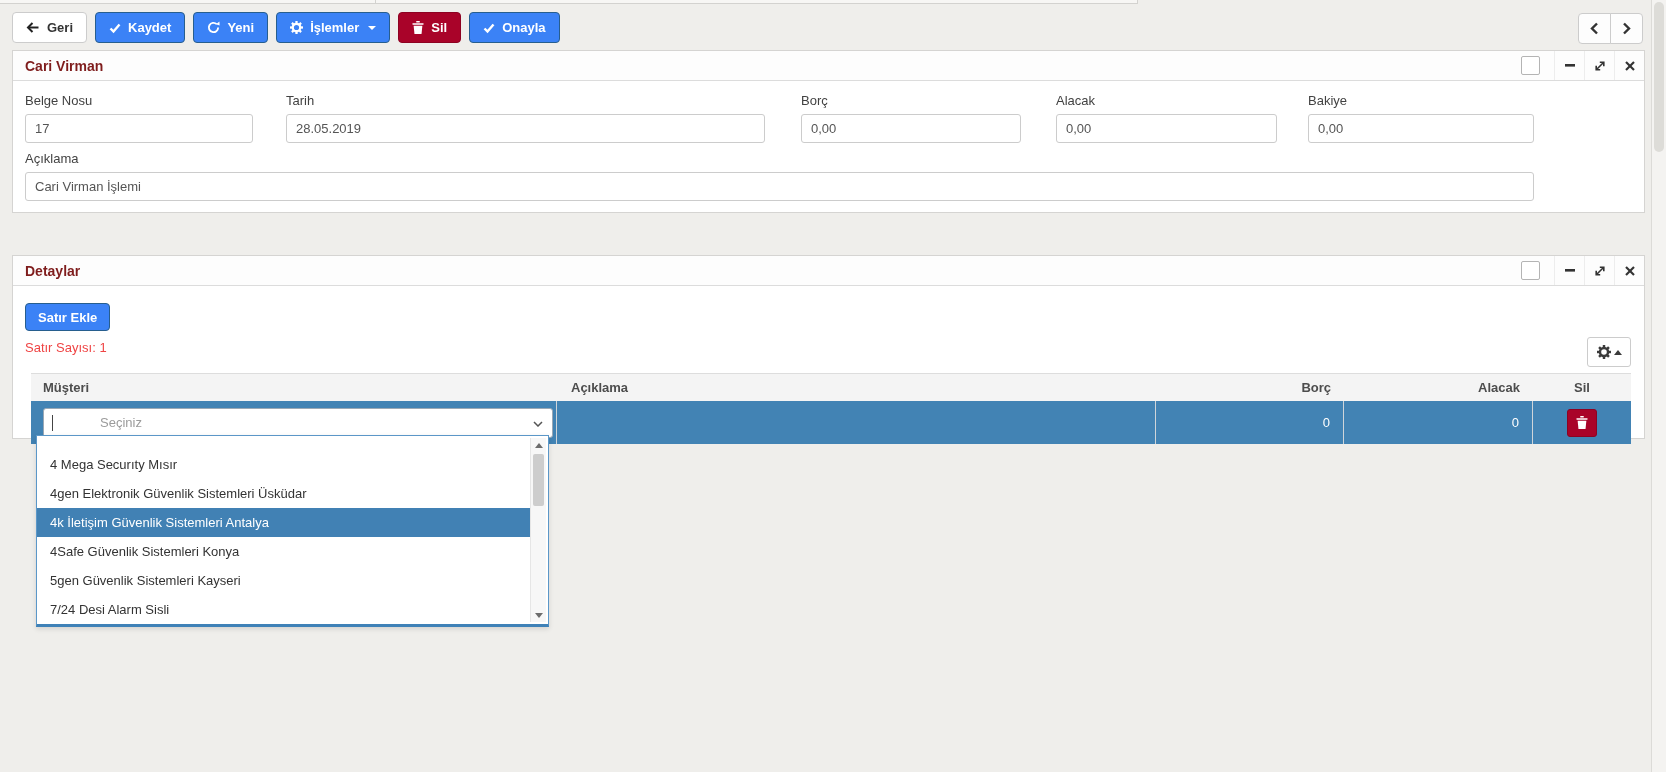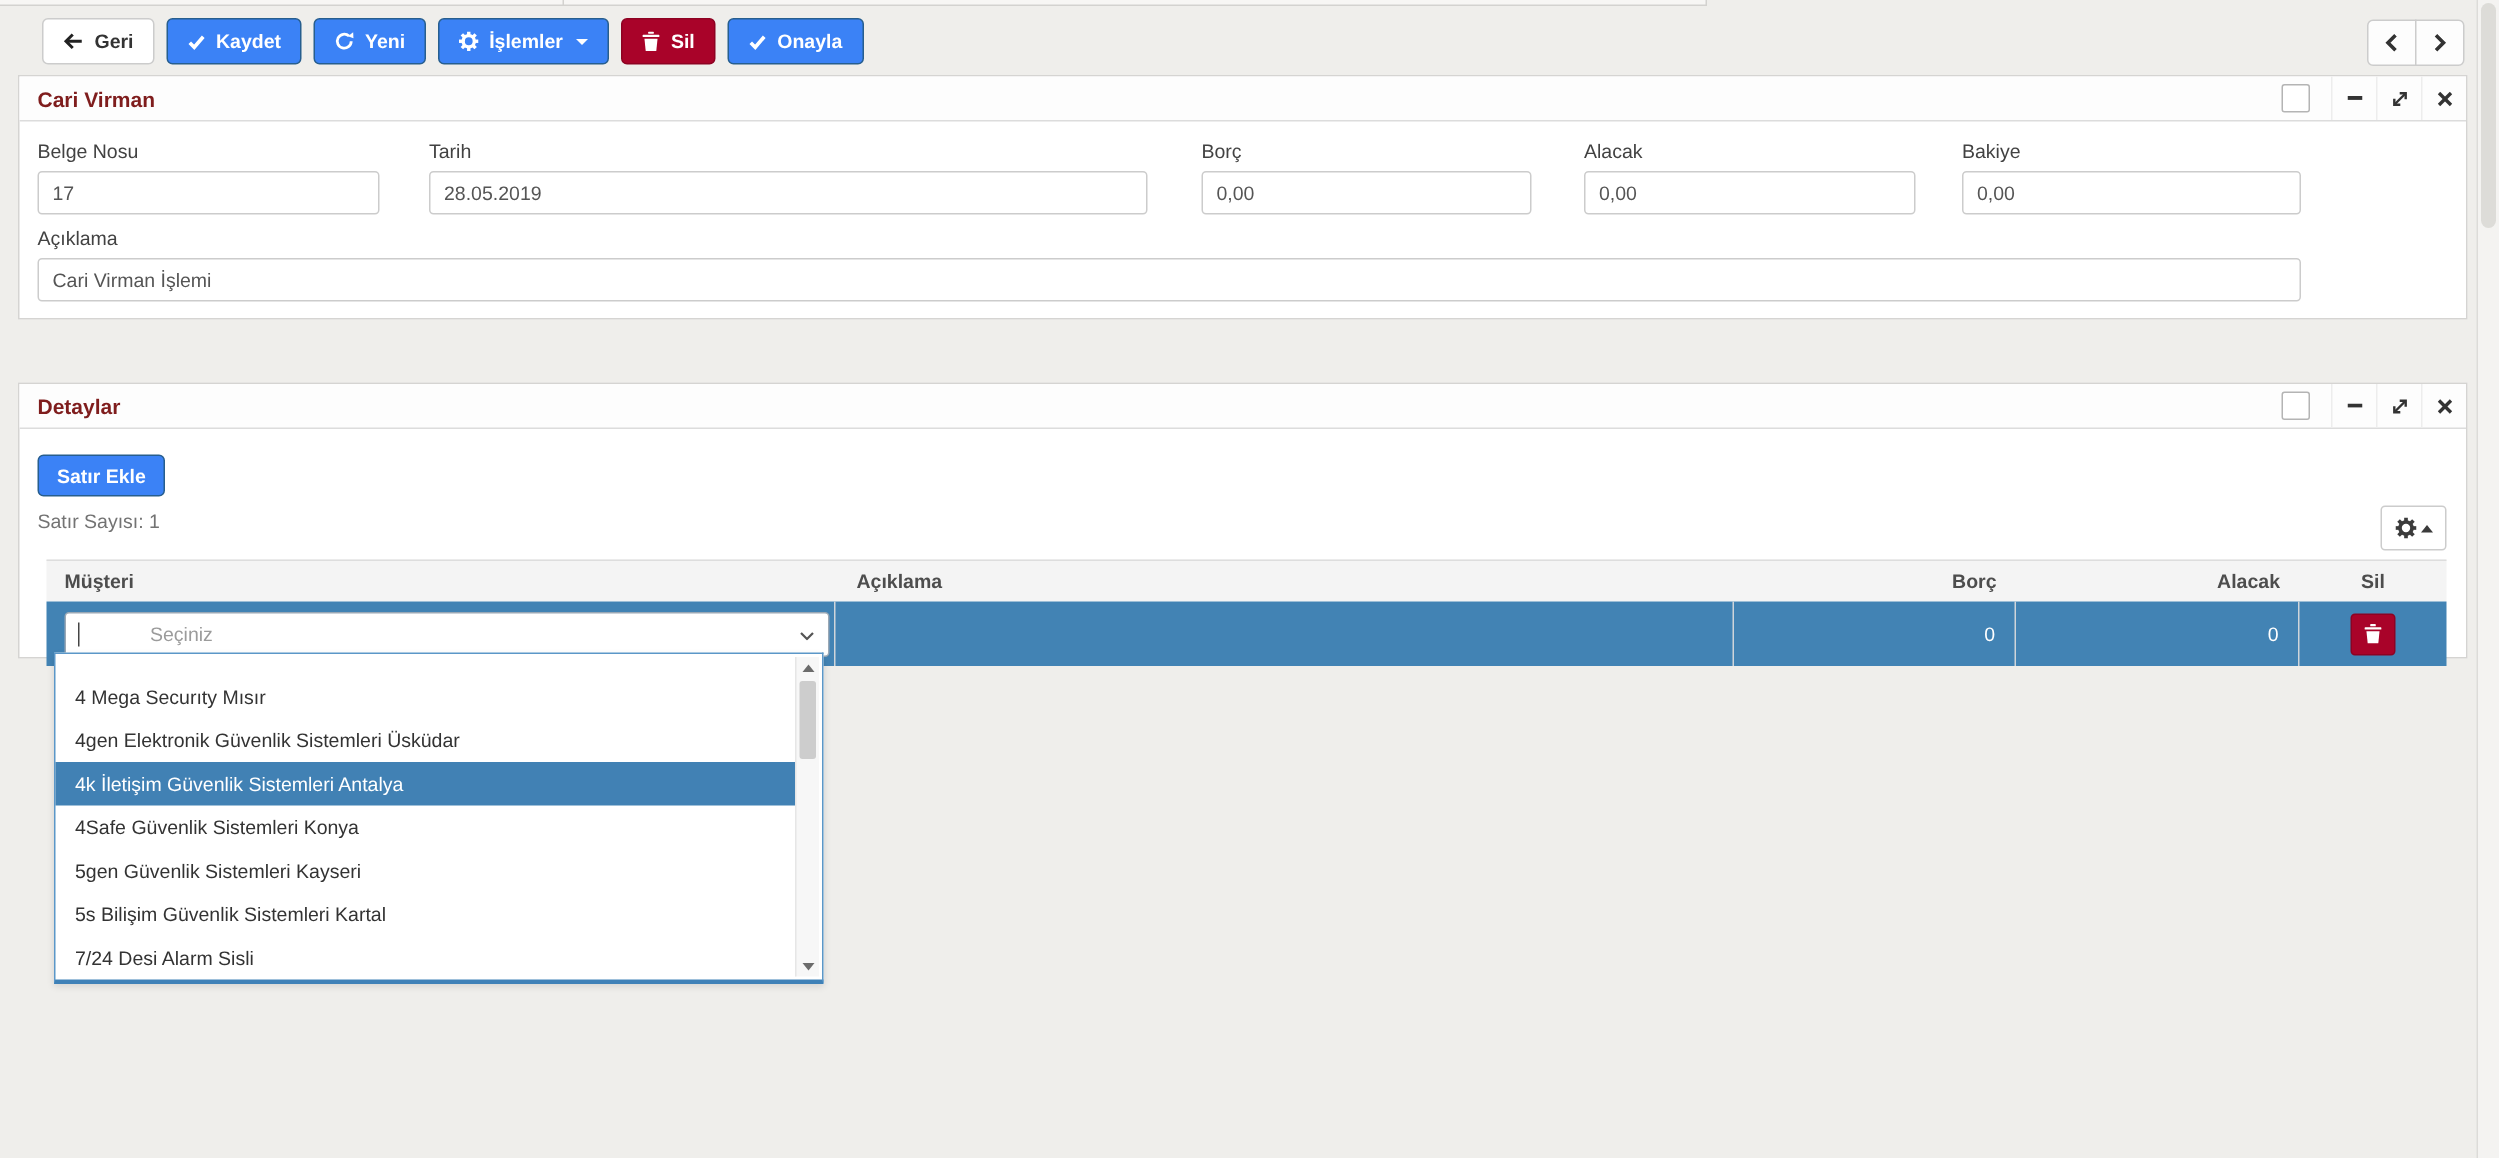--- a/index.html
+++ b/index.html
@@ -11,21 +11,21 @@
     position:relative;
     font-size:13px;
   }
   #screen { position:absolute; inset:0; }
 
   
   .tab-sliver { position:absolute; top:0; height:4px; background:#f7f6f4;
     border-bottom:1px solid #d3d2cf; border-right:1px solid #d3d2cf; }
 
   
-  .toolbar { position:absolute; top:12px; left:28px; display:flex; gap:8px;text-align:right; }
+  .toolbar { position:absolute; top:12px; left:12px; display:flex; gap:8px;text-align:right; }
   .btn { height:31px; display:inline-flex; align-items:center; gap:7px;
     padding:0 13px; border-radius:4px; font-size:13px; font-weight:bold;
     cursor:pointer; border:1px solid transparent; }
   .btn-default { background:#fff; border-color:#ccc; color:#333; }
   .btn-primary { background:#3b82f6; border-color:#275e8e; color:#fff; }
   .btn-danger  { background:#a90329; border-color:#8d0222; color:#fff; }
   .caret-down { width:0; height:0; border-left:4px solid transparent;
     border-right:4px solid transparent; border-top:4px solid #fff; margin-left:2px; }
   .caret-up-dark { width:0; height:0; border-left:4px solid transparent;
     border-right:4px solid transparent; border-bottom:5px solid #3b3b3b; margin-left:3px; }
@@ -55,21 +55,21 @@
   .tool-cell.checkbox-cell { width:48px; border-left:none; }
   .panel-checkbox { width:19px; height:19px; border:1px solid #b4b4b4; background:#fff; border-radius:2px; }
 
   .field-label { position:absolute; font-size:13px; color:#424242; }
   .text-input { position:absolute; height:29px; background:#fff; border:1px solid #ccc;
     border-radius:3px; font-size:13px; color:#555; display:flex; align-items:center;
     padding:0 9px; }
 
   
   .btn-small { position:absolute; height:28px; font-size:13px; padding:0 12px; }
-  .row-count { position:absolute; font-size:13px; color:#737373; }
+  .row-count { position:absolute; font-size:13px; color:#ef4444; }
   .gear-btn { position:absolute; width:44px; height:30px; background:#fff;
     border:1px solid #ccc; border-radius:3px; display:flex; align-items:center;
     justify-content:center; cursor:pointer; }
 
   .grid { position:absolute; left:18px; top:117px; width:1600px; }
   .grid-header { display:flex; height:28px; background:#f4f4f4;
     border-top:1px solid #ddd; align-items:center; font-weight:bold; color:#4d4d4d; }
   .grid-row { display:flex; height:43px; background:#4283b4; align-items:center; color:#fff; }
   .gc { height:100%; display:flex; align-items:center; }
   .gc-musteri { width:526px; padding-left:12px; }
@@ -365,21 +365,20 @@
     </div>
   </div>
 
   <div class="dropdown">
     <div class="dd-list">
       <div class="dd-item">4 Mega Securıty Mısır</div>
       <div class="dd-item">4gen Elektronik Güvenlik Sistemleri Üsküdar</div>
       <div class="dd-item highlighted">4k İletişim Güvenlik Sistemleri Antalya</div>
       <div class="dd-item">4Safe Güvenlik Sistemleri Konya</div>
       <div class="dd-item">5gen Güvenlik Sistemleri Kayseri</div>
-      <div class="dd-item">5s Bilişim Güvenlik Sistemleri Kartal</div>
       <div class="dd-item">7/24 Desi Alarm Sisli</div>
     </div>
     <div class="dd-scrollbar">
       <div class="dd-scroll-up">
         <span class="tri-up"></span>
       </div>
       <div class="dd-scroll-thumb"></div>
       <div class="dd-scroll-down">
         <span class="tri-down"></span>
       </div>

